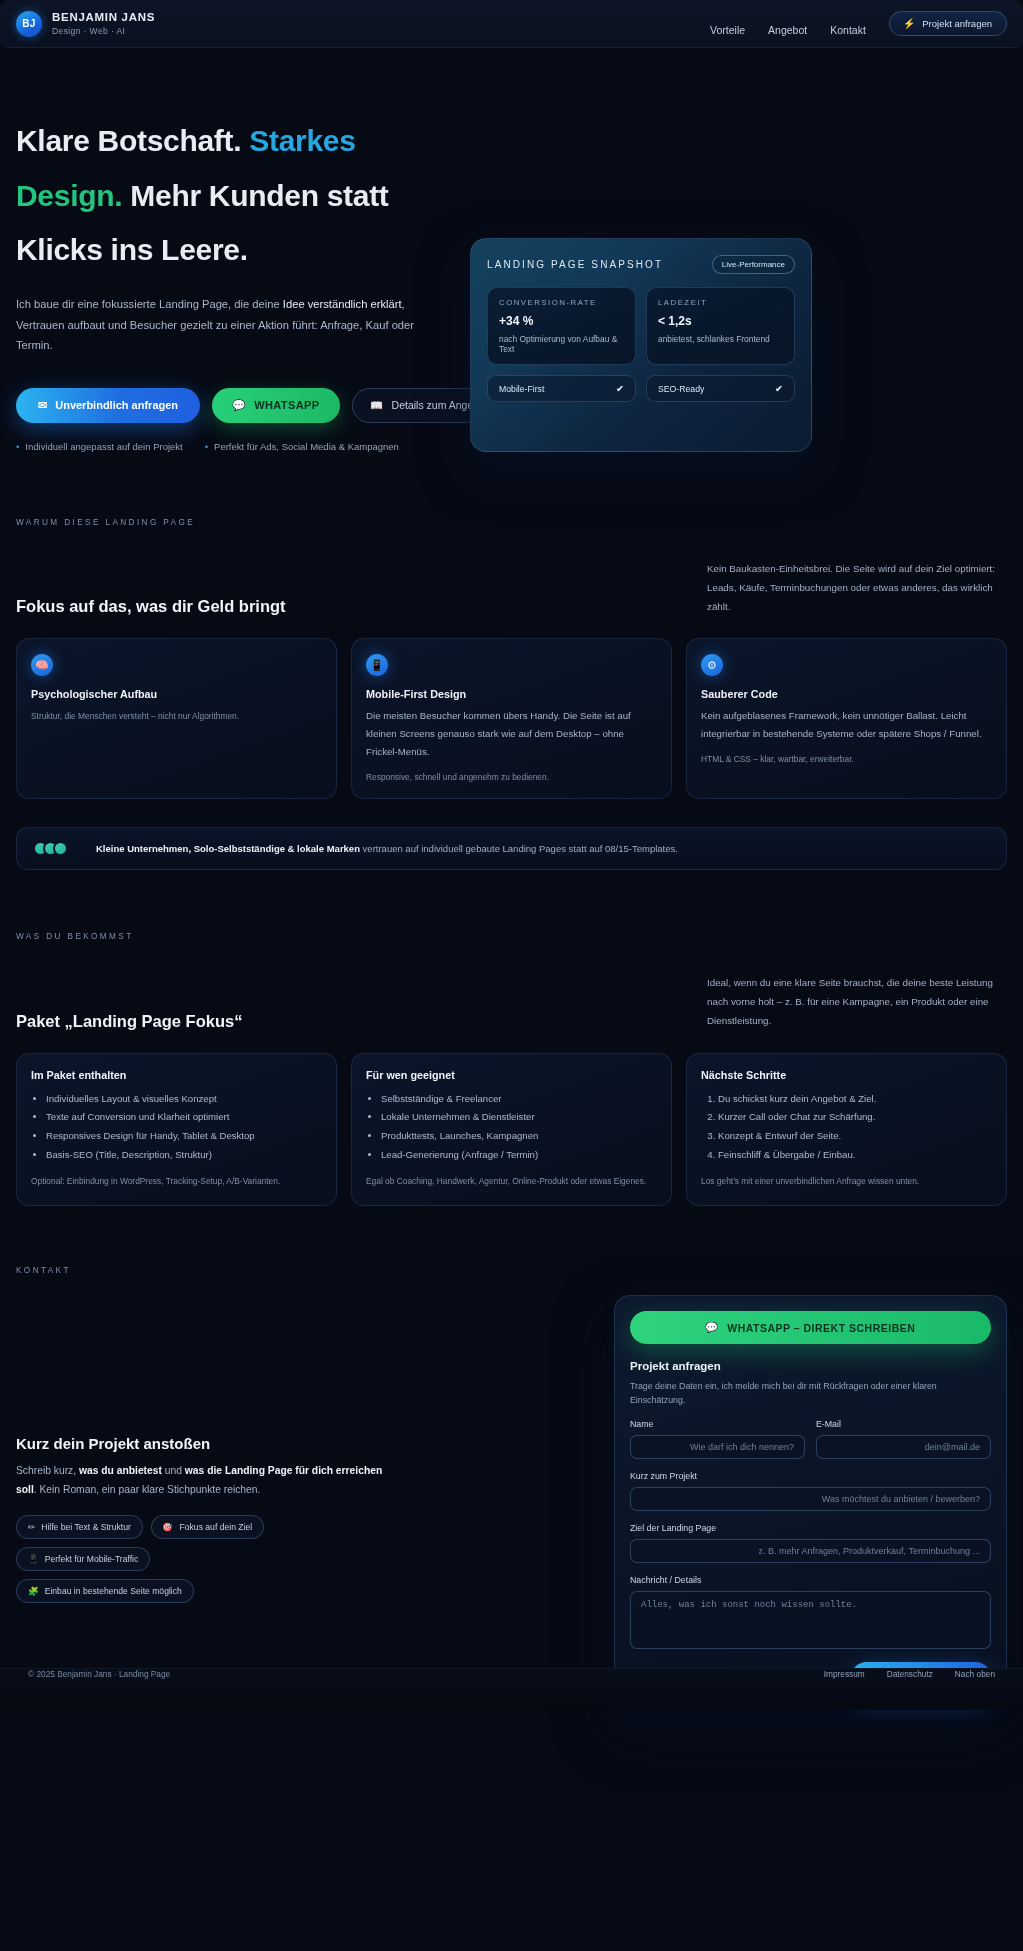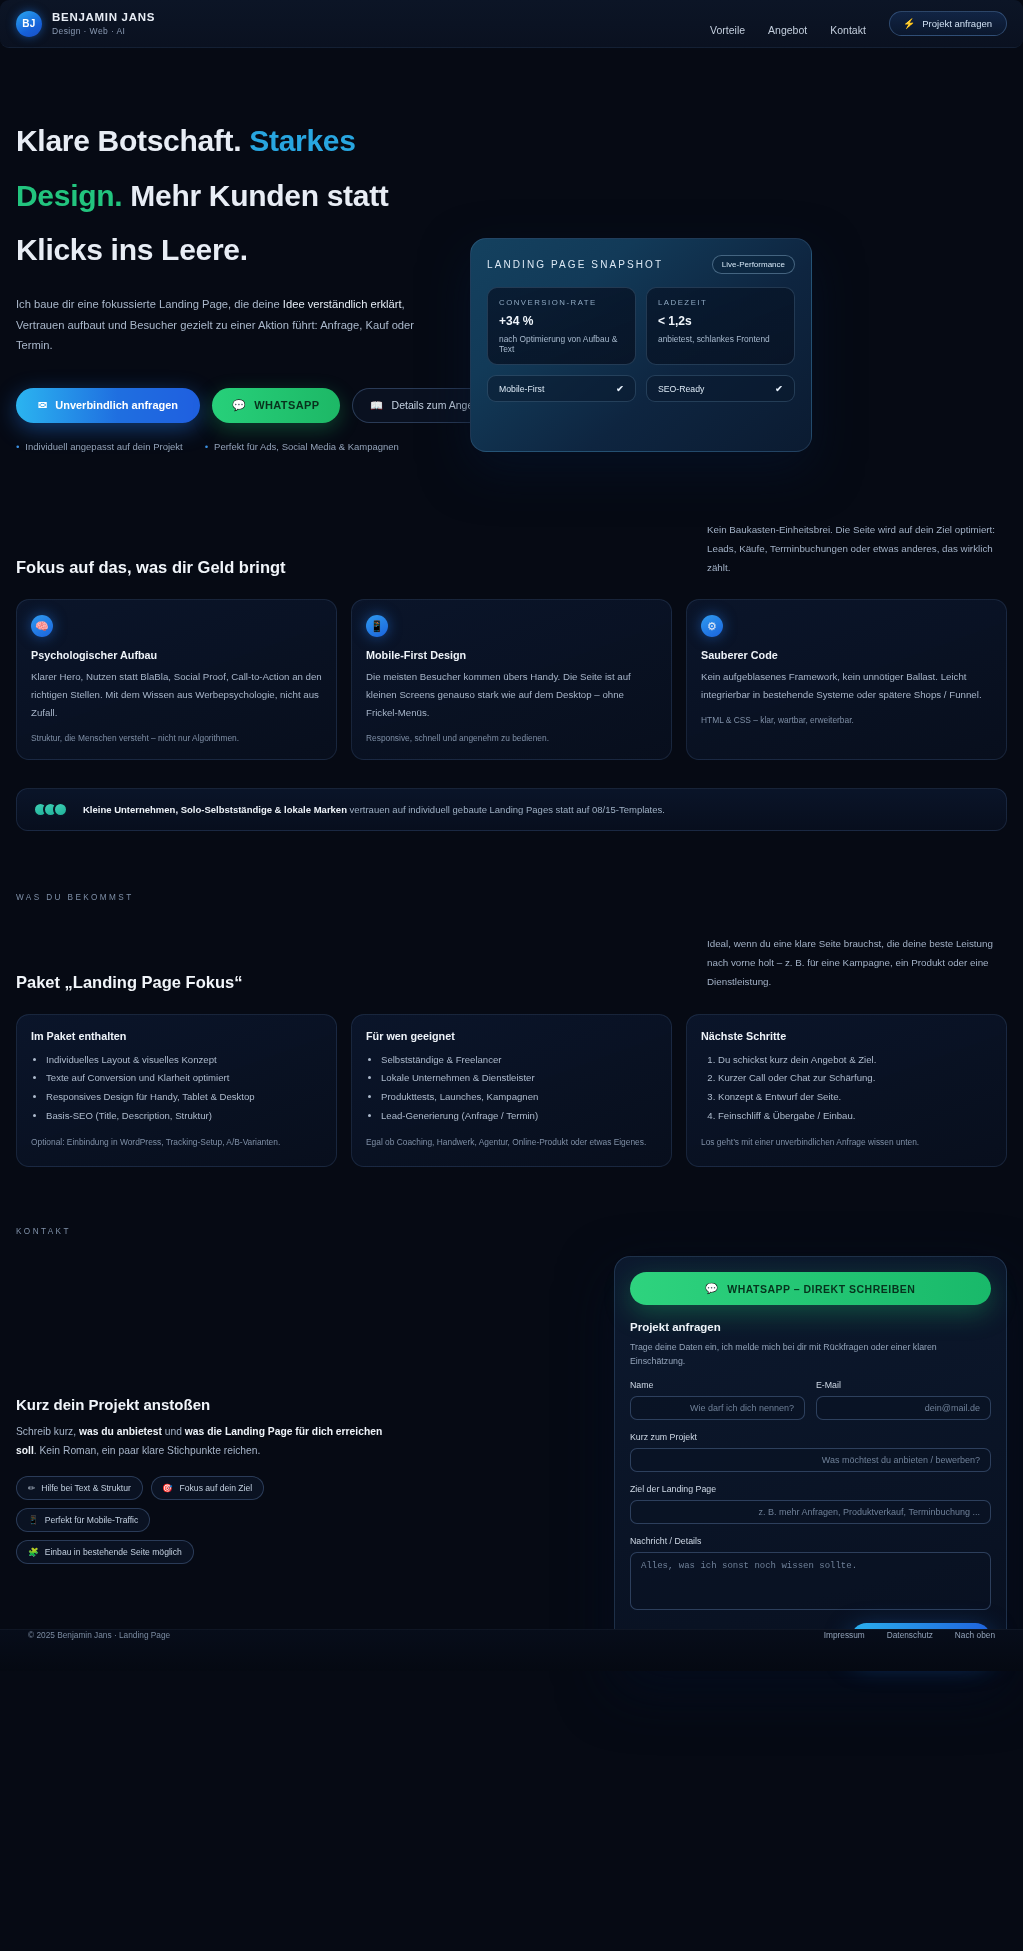--- a/index.html
+++ b/index.html
@@ -116,21 +116,21 @@
     font-size:11px;background:linear-gradient(150deg,#2f9bf0,#1a63dc);
     box-shadow:0 0 14px rgba(35,120,230,.55);margin-bottom:12px;
   }
   .card-h{font-size:10.8px;font-weight:700;color:#eef3f9}
   .card-p{font-size:9.7px;line-height:1.85;color:#a6b4c8;margin-top:7px}
   .card-f{font-size:8.4px;color:#7f8fa6;margin-top:11px}
 
   
   .trust{
     margin:28px 16px 0;border:1px solid rgba(110,150,205,.16);border-radius:12px;
-    padding:13px 16px;display:flex;align-items:flex-start;gap:15px;
+    padding:13px 16px;display:flex;align-items:flex-start;gap:28px;
     background:linear-gradient(180deg,rgba(11,22,43,.92),rgba(8,15,30,.95));
   }
   .avs{display:flex}
   .av{width:15px;height:15px;border-radius:50%;background:linear-gradient(150deg,#3fd3b7,#1fae97);border:2px solid #0a1424;margin-left:-5px}
   .av:first-child{margin-left:0}
   .trust-t{font-size:9.5px;color:#9fb0c4;line-height:1.6}
   .trust-t b{color:#eef3f9;font-weight:700}
 
   
   .plist{margin-top:9px;padding-left:15px}
@@ -286,29 +286,29 @@
           <div class="chk">
             <span>SEO-Ready</span>
             <i>✔</i>
           </div>
         </div>
       </div>
     </div>
   </div>
 
   <section style="margin-top:66px">
+    <div class="eyebrow">WARUM DIESE LANDING PAGE</div>
     <div class="sec-head">
       <div class="sec-h2">Fokus auf das, was dir Geld bringt</div>
       <div class="sec-lead">Kein Baukasten-Einheitsbrei. Die Seite wird auf dein Ziel optimiert: Leads, Käufe, Terminbuchungen oder etwas anderes, das wirklich zählt.</div>
     </div>
     <div class="cards">
       <div class="card">
         <div class="ico">🧠</div>
         <div class="card-h">Psychologischer Aufbau</div>
-        <div class="card-p">Klarer Hero, Nutzen statt BlaBla, Social Proof, Call-to-Action an den richtigen Stellen. Mit dem Wissen aus Werbepsychologie, nicht aus Zufall.</div>
         <div class="card-f">Struktur, die Menschen versteht – nicht nur Algorithmen.</div>
       </div>
       <div class="card">
         <div class="ico">📱</div>
         <div class="card-h">Mobile-First Design</div>
         <div class="card-p">Die meisten Besucher kommen übers Handy. Die Seite ist auf kleinen Screens genauso stark wie auf dem Desktop – ohne Frickel-Menüs.</div>
         <div class="card-f">Responsive, schnell und angenehm zu bedienen.</div>
       </div>
       <div class="card">
         <div class="ico">⚙</div>

